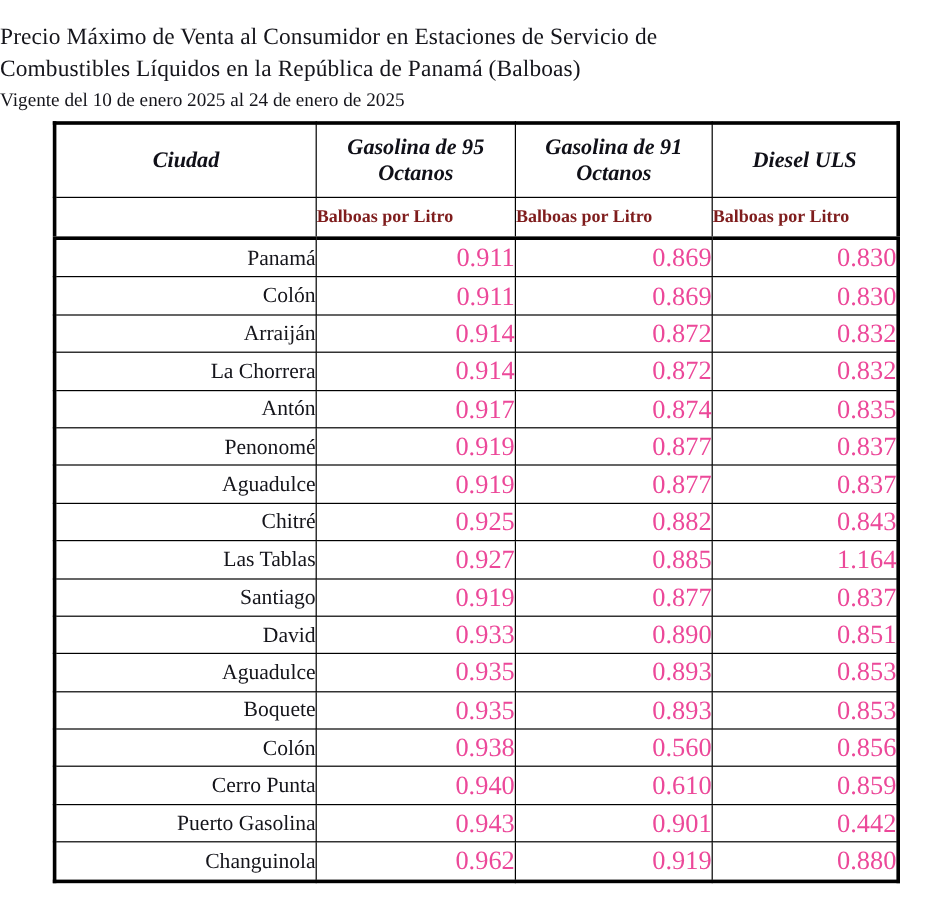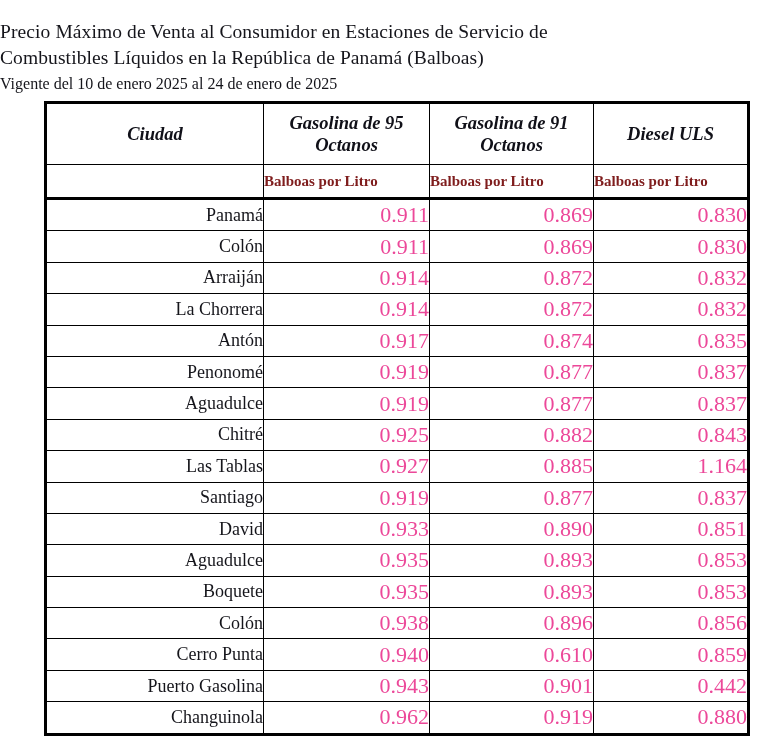--- a/index.html
+++ b/index.html
@@ -218,21 +218,21 @@
           </tr>
           <tr class="data-row">
             <td class="city-cell">Boquete</td>
             <td class="num-cell">0.935</td>
             <td class="num-cell">0.893</td>
             <td class="num-cell">0.853</td>
           </tr>
           <tr class="data-row">
             <td class="city-cell">Colón</td>
             <td class="num-cell">0.938</td>
-            <td class="num-cell">0.896</td>
+            <td class="num-cell">0.560</td>
             <td class="num-cell">0.856</td>
           </tr>
           <tr class="data-row">
             <td class="city-cell">Cerro Punta</td>
             <td class="num-cell">0.940</td>
             <td class="num-cell">0.610</td>
             <td class="num-cell">0.859</td>
           </tr>
           <tr class="data-row">
             <td class="city-cell">Puerto Gasolina</td>

